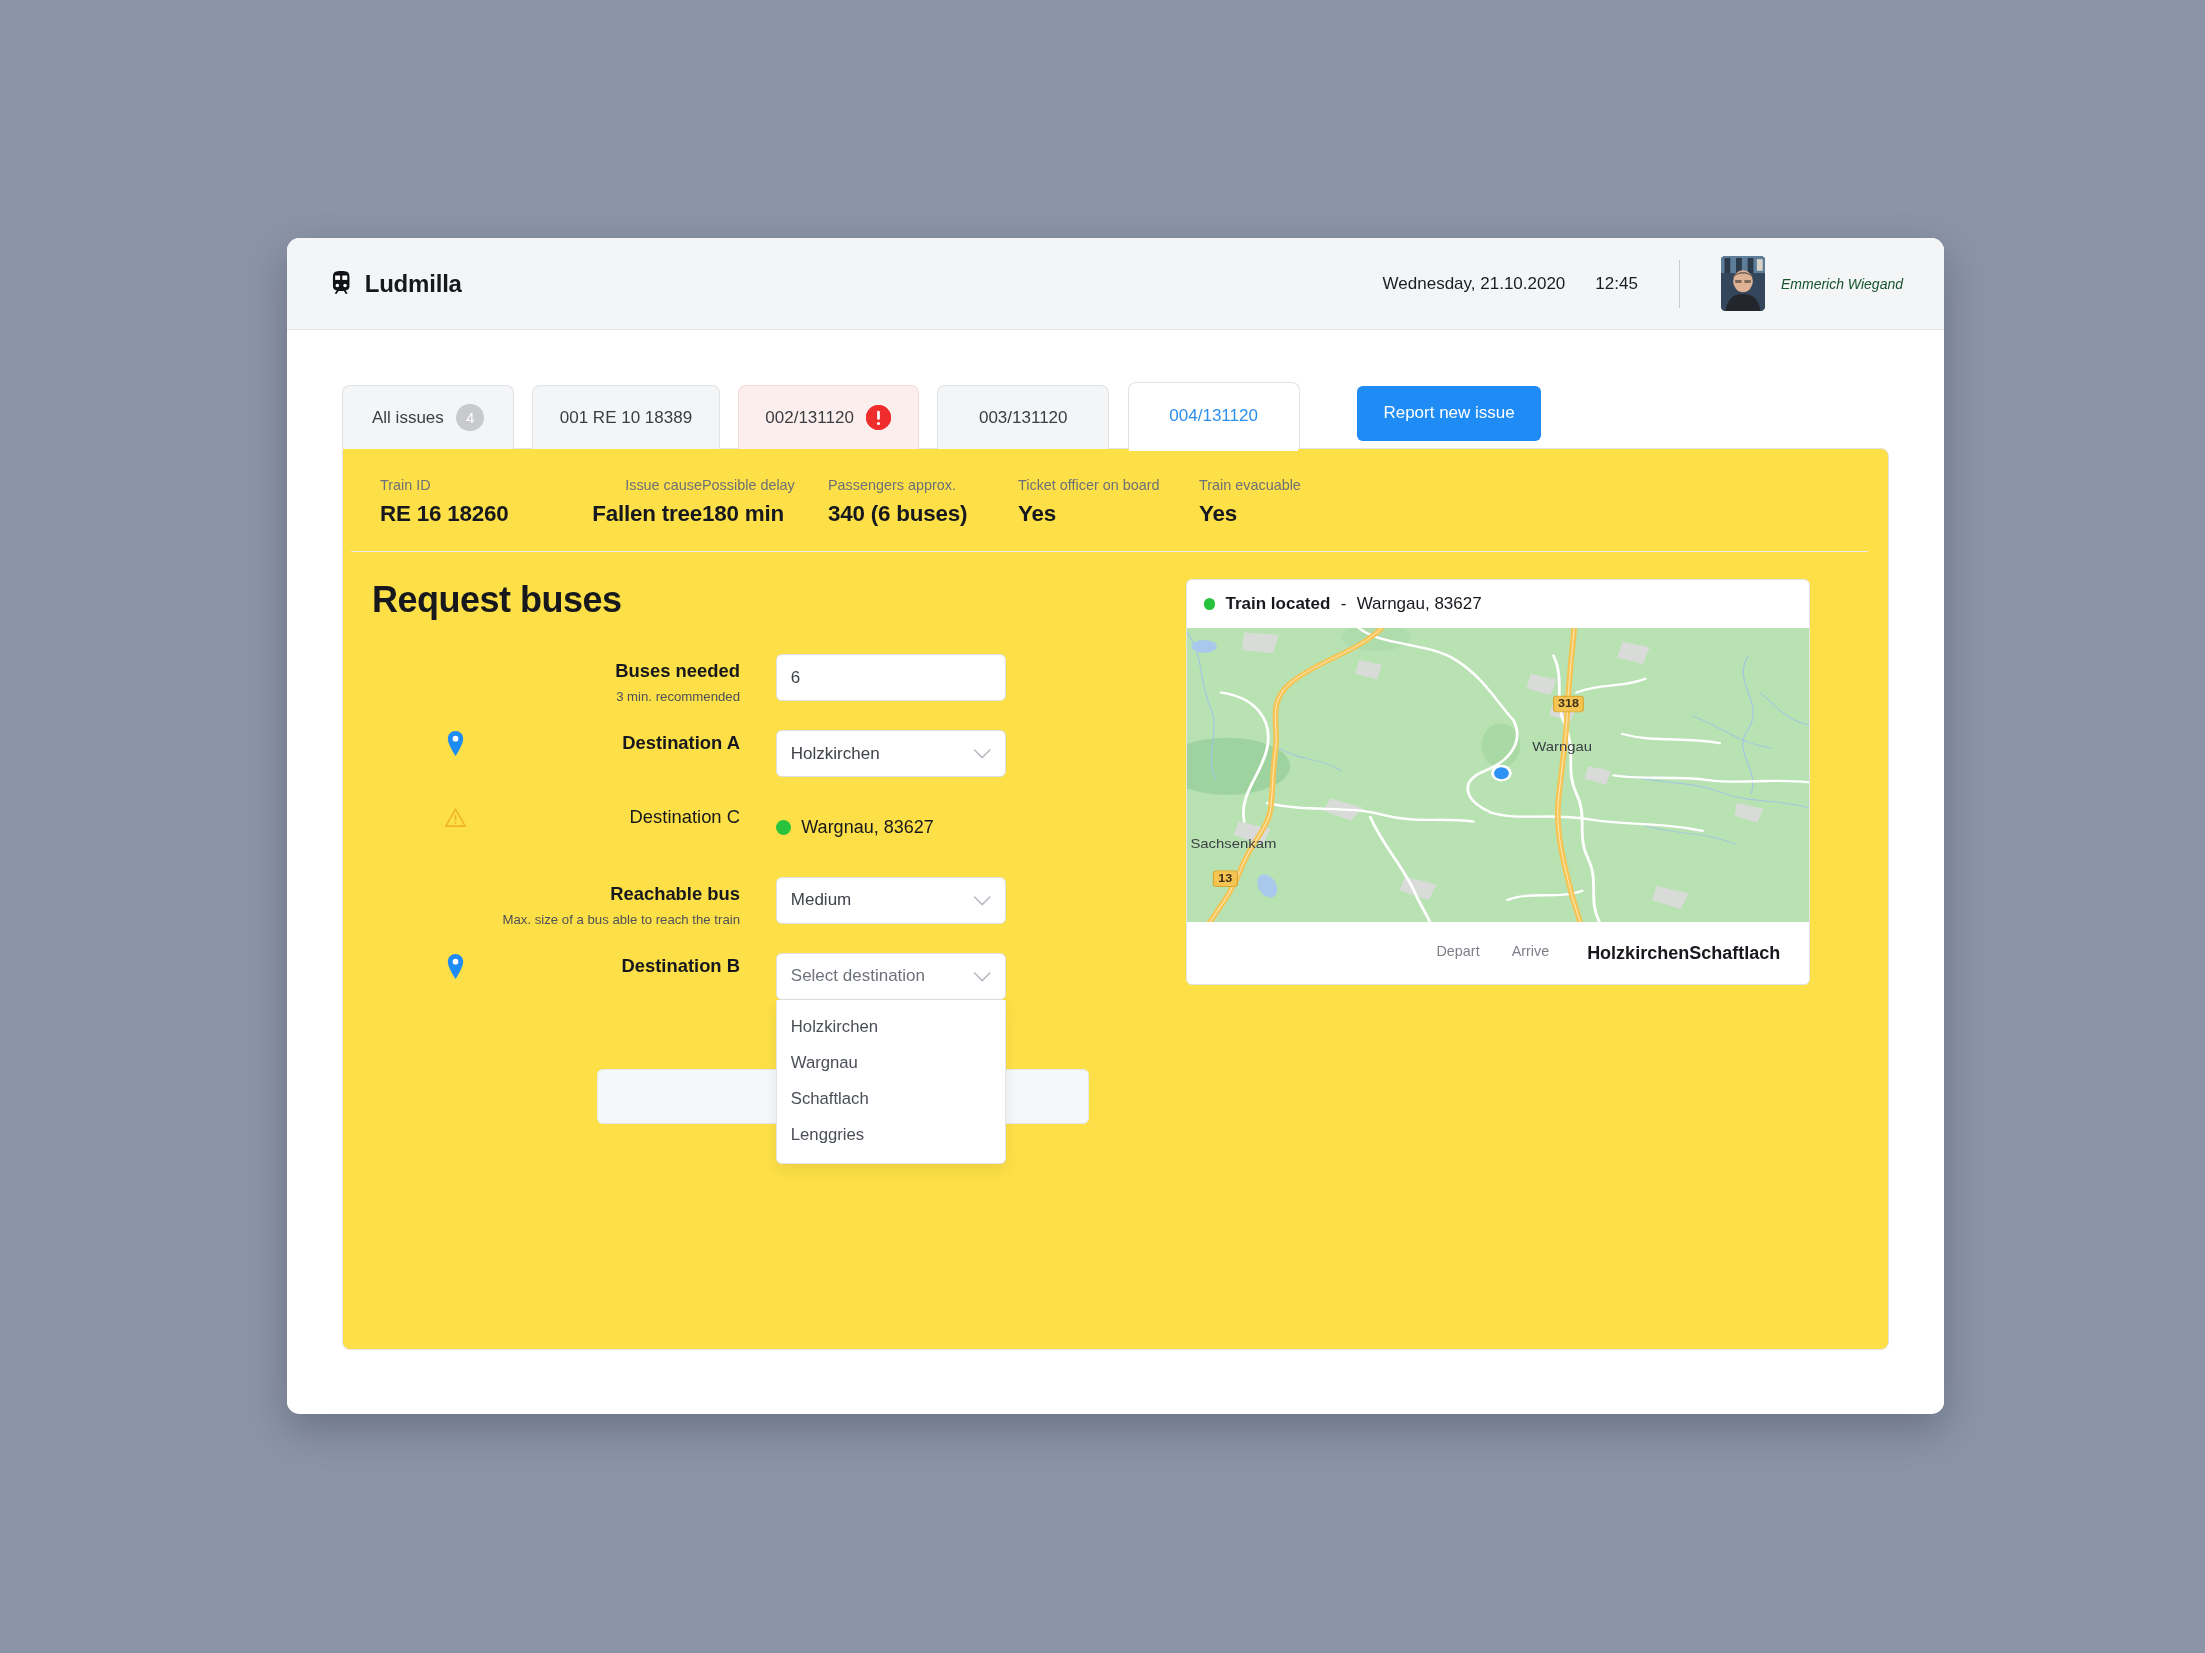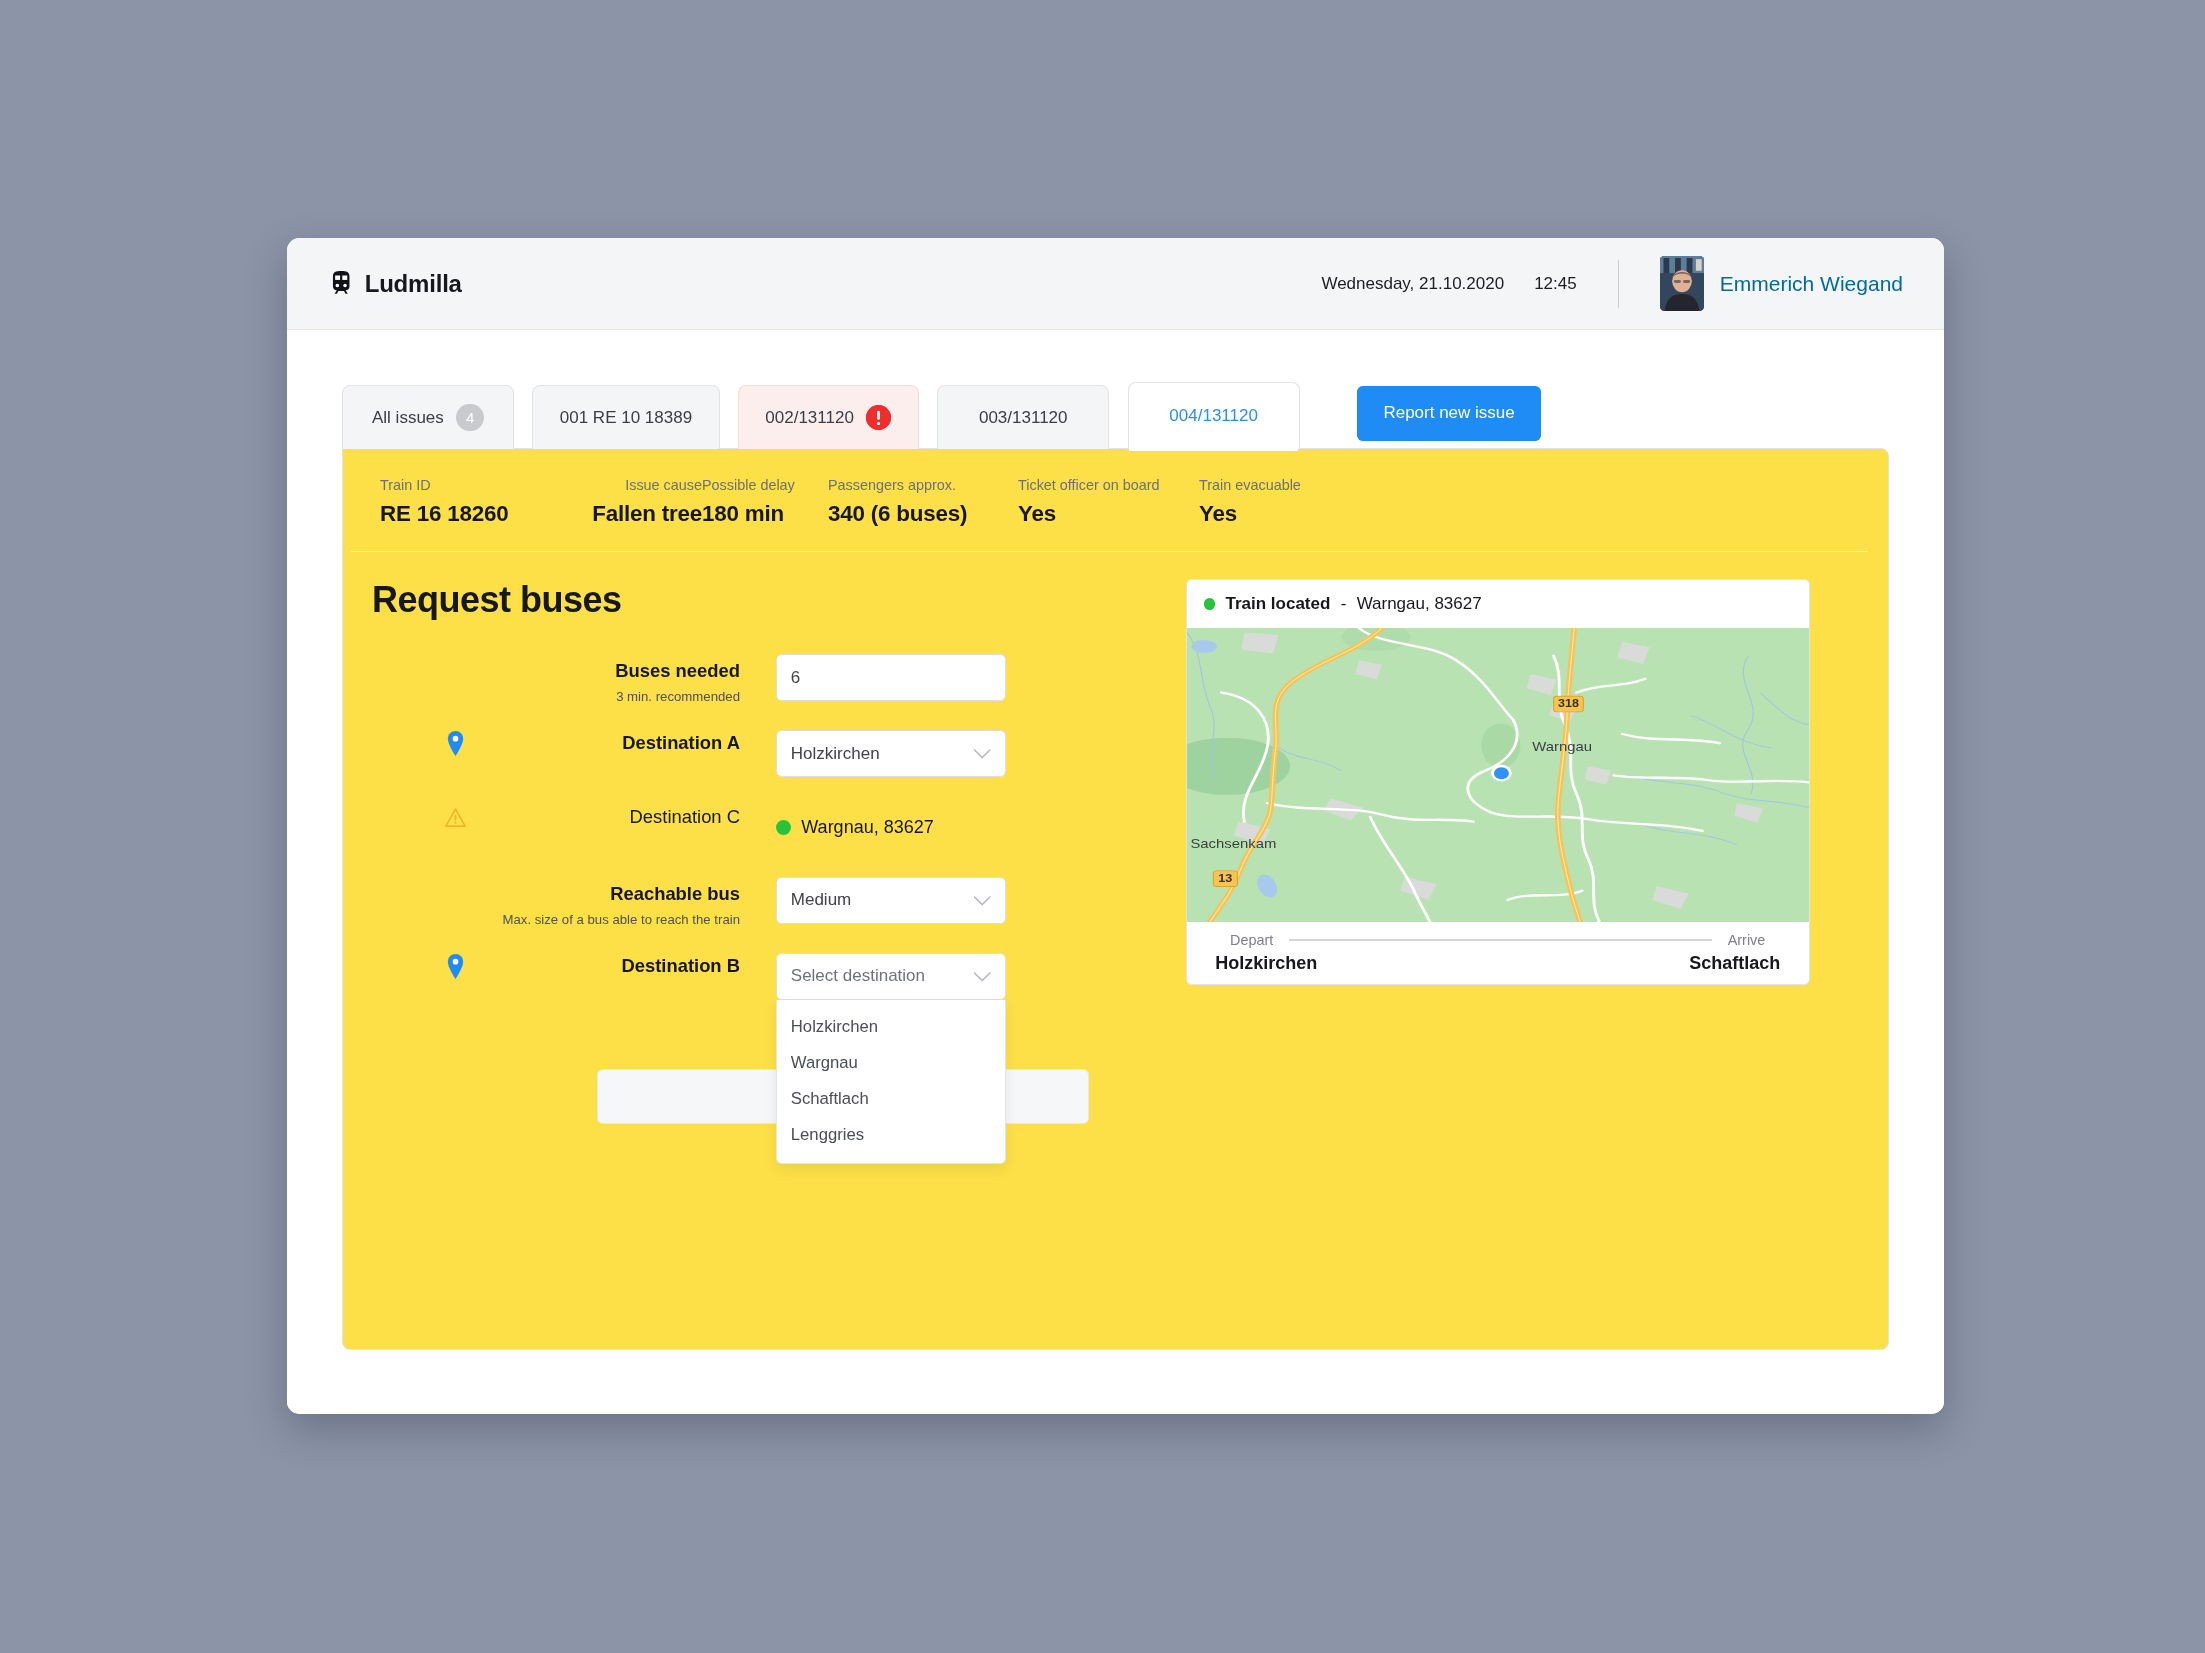--- a/index.html
+++ b/index.html
@@ -76,23 +76,24 @@
     width: 44px;
     height: 55px;
     border-radius: 4.6px;
     overflow: hidden;
     background: #4b5a6b;
     position: relative;
     flex: none;
   }
   .avatar svg { display: block; width: 100%; height: 100%; }
   .user-name {
-    font-size: 21px;
-    color: #0369a1;
+    font-size: 14px;
+    color: #14532d;
     font-weight: 400;
+    font-style: italic;
   }
 
   
   .app-body {
     position: relative;
     height: calc(100% - 93px);
     background: #ffffff;
     padding: 55px 55px 0 55px;
   }
 
@@ -370,22 +371,22 @@
     height: 294px;
     background: #b6e0b0;
     overflow: hidden;
   }
   .map-canvas svg { position: absolute; inset: 0; width: 100%; height: 100%; }
 
   .map-footer {
     height: 62px;
     padding: 0 17px;
     display: flex;
-    flex-direction: column;
-    justify-content: center;
+    flex-direction: row;
+    justify-content: flex-end;
   }
   .mf-top {
     display: flex;
     align-items: center;
     justify-content: space-between;
     padding: 0 26.4px;
     margin-bottom: 4.6px;
   }
   .mf-line {
     flex: 1;

